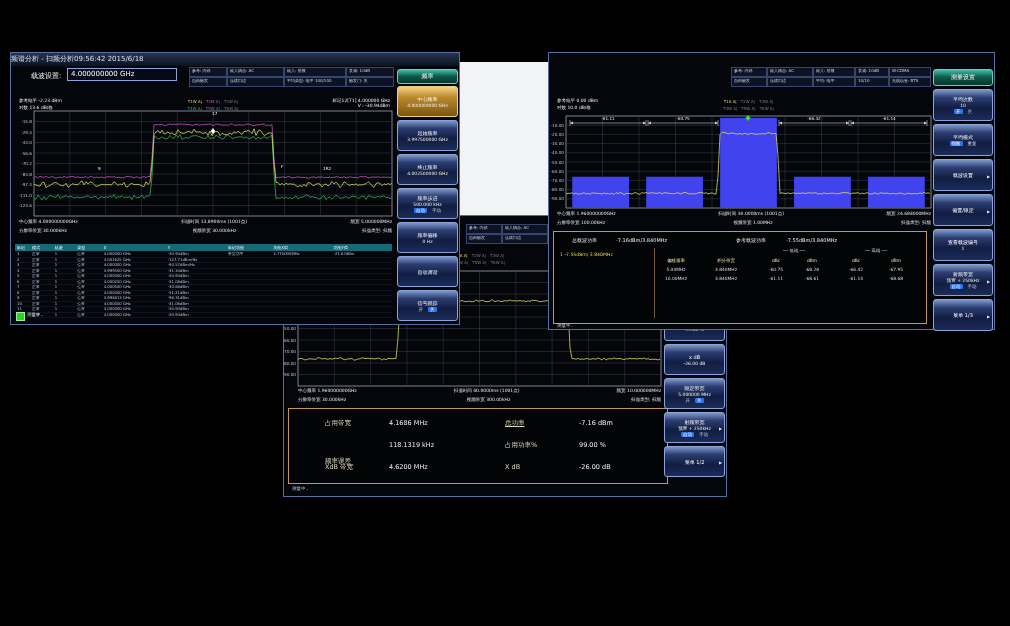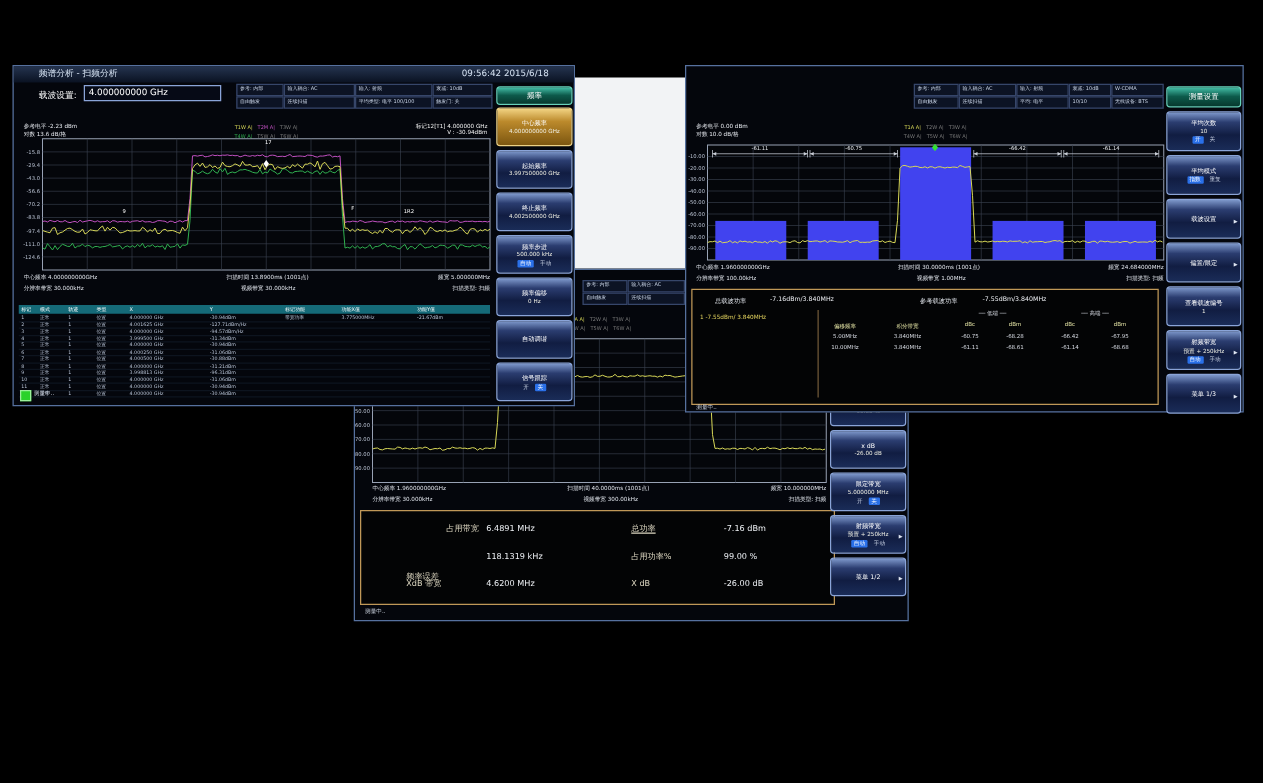--- a/index.html
+++ b/index.html
@@ -2,21 +2,21 @@
 <html><head>
 <meta charset="utf-8">
 <style>
   html,body{margin:0;padding:0;background:#000;}
   #stage{position:relative;width:1010px;height:626px;background:#000;overflow:hidden;
          font-family:"DejaVu Sans","Liberation Sans",sans-serif;}
   .desktop-white{position:absolute;background:#f2f3f5;}
   .window{position:absolute;background:#04060c;border:1px solid #56719e;box-sizing:border-box;}
   .titlebar{position:absolute;left:0;top:0;right:0;height:13px;
             background:linear-gradient(#25344f,#0a1222);color:#d5e2f2;font-size:7px;
-            line-height:13px;padding:0 20px;display:flex;justify-content:space-between;box-sizing:border-box;}
+            line-height:13px;padding:0 0;display:flex;box-sizing:border-box;}
   .stt{position:absolute;display:grid;color:#c9d4e6;font-size:4px;line-height:6px;}
   .stcell{border:1px solid #36466a;background:#0c1324;padding:0 2px;white-space:nowrap;overflow:hidden;height:8px;}
   .ff-label{position:absolute;color:#fff;font-size:7px;}
   .ff-box{position:absolute;background:#060a16;border:1px solid #8aa4d8;color:#fff;
           font-size:7px;padding:0 0 0 3px;height:13px;line-height:13px;box-sizing:border-box;width:110px;font-family:inherit;}
   .refline{position:absolute;color:#e9ecf2;font-size:4.5px;white-space:nowrap;}
   .mreadout{position:absolute;color:#f2f2f2;font-size:4.5px;text-align:right;white-space:nowrap;}
   .tracelabels{position:absolute;transform:translateX(-50%);text-align:center;font-size:4px;line-height:7px;white-space:nowrap;}
   .tracelabels span{margin:0 2px;}
   .annrow{position:absolute;display:flex;justify-content:space-between;color:#e3e7ee;font-size:4.5px;white-space:nowrap;}
@@ -529,22 +529,22 @@
         <span>中心频率 1.960000000GHz</span>
         <span>扫描时间 40.0000ms (1001点)</span>
         <span>频宽 10.000000MHz</span>
       </div>
       <div class="annrow" style="left: 14px; top: 181px; width: 363px;">
         <span>分辨率带宽 30.000kHz</span>
         <span>视频带宽 300.00kHz</span>
         <span>扫描类型: 扫频</span>
       </div>
       <div class="resultsbox" style="left: 4px; top: 192px; width: 380px; height: 76px;">
-        <div class="abs" style="left: 36px; top: 10px; color: rgb(222, 216, 194); font-size: 6.5px; white-space: nowrap; margin-left: 32px;">占用带宽</div>
-        <div class="abs" style="left: 100px; top: 10px; color: rgb(238, 241, 245); font-size: 6.5px; white-space: nowrap;">6.4891 MHz</div>
+        <div class="abs" style="left: 36px; top: 10px; color: rgb(222, 216, 194); font-size: 6.5px; white-space: nowrap;">占用带宽</div>
+        <div class="abs" style="left: 100px; top: 10px; color: rgb(238, 241, 245); font-size: 6.5px; white-space: nowrap;">4.1686 MHz</div>
         <div class="abs" style="left: 216px; top: 10px; color: rgb(222, 216, 194); font-size: 6.5px; white-space: nowrap; text-decoration: underline;">总功率</div>
         <div class="abs" style="left: 290px; top: 10px; color: rgb(238, 241, 245); font-size: 6.5px; white-space: nowrap;">-7.16 dBm</div>
         <div class="abs" style="left: 36px; top: 48px; color: rgb(222, 216, 194); font-size: 6.5px; white-space: nowrap;">频率误差</div>
         <div class="abs" style="left: 100px; top: 32px; color: rgb(238, 241, 245); font-size: 6.5px; white-space: nowrap;">118.1319 kHz</div>
         <div class="abs" style="left: 216px; top: 32px; color: rgb(222, 216, 194); font-size: 6.5px; white-space: nowrap;">占用功率%</div>
         <div class="abs" style="left: 290px; top: 32px; color: rgb(238, 241, 245); font-size: 6.5px; white-space: nowrap;">99.00 %</div>
         <div class="abs" style="left: 36px; top: 54px; color: rgb(222, 216, 194); font-size: 6.5px; white-space: nowrap;">XdB 带宽</div>
         <div class="abs" style="left: 100px; top: 54px; color: rgb(238, 241, 245); font-size: 6.5px; white-space: nowrap;">4.6200 MHz</div>
         <div class="abs" style="left: 216px; top: 54px; color: rgb(222, 216, 194); font-size: 6.5px; white-space: nowrap;">X dB</div>
         <div class="abs" style="left: 290px; top: 54px; color: rgb(238, 241, 245); font-size: 6.5px; white-space: nowrap;">-26.00 dB</div>

